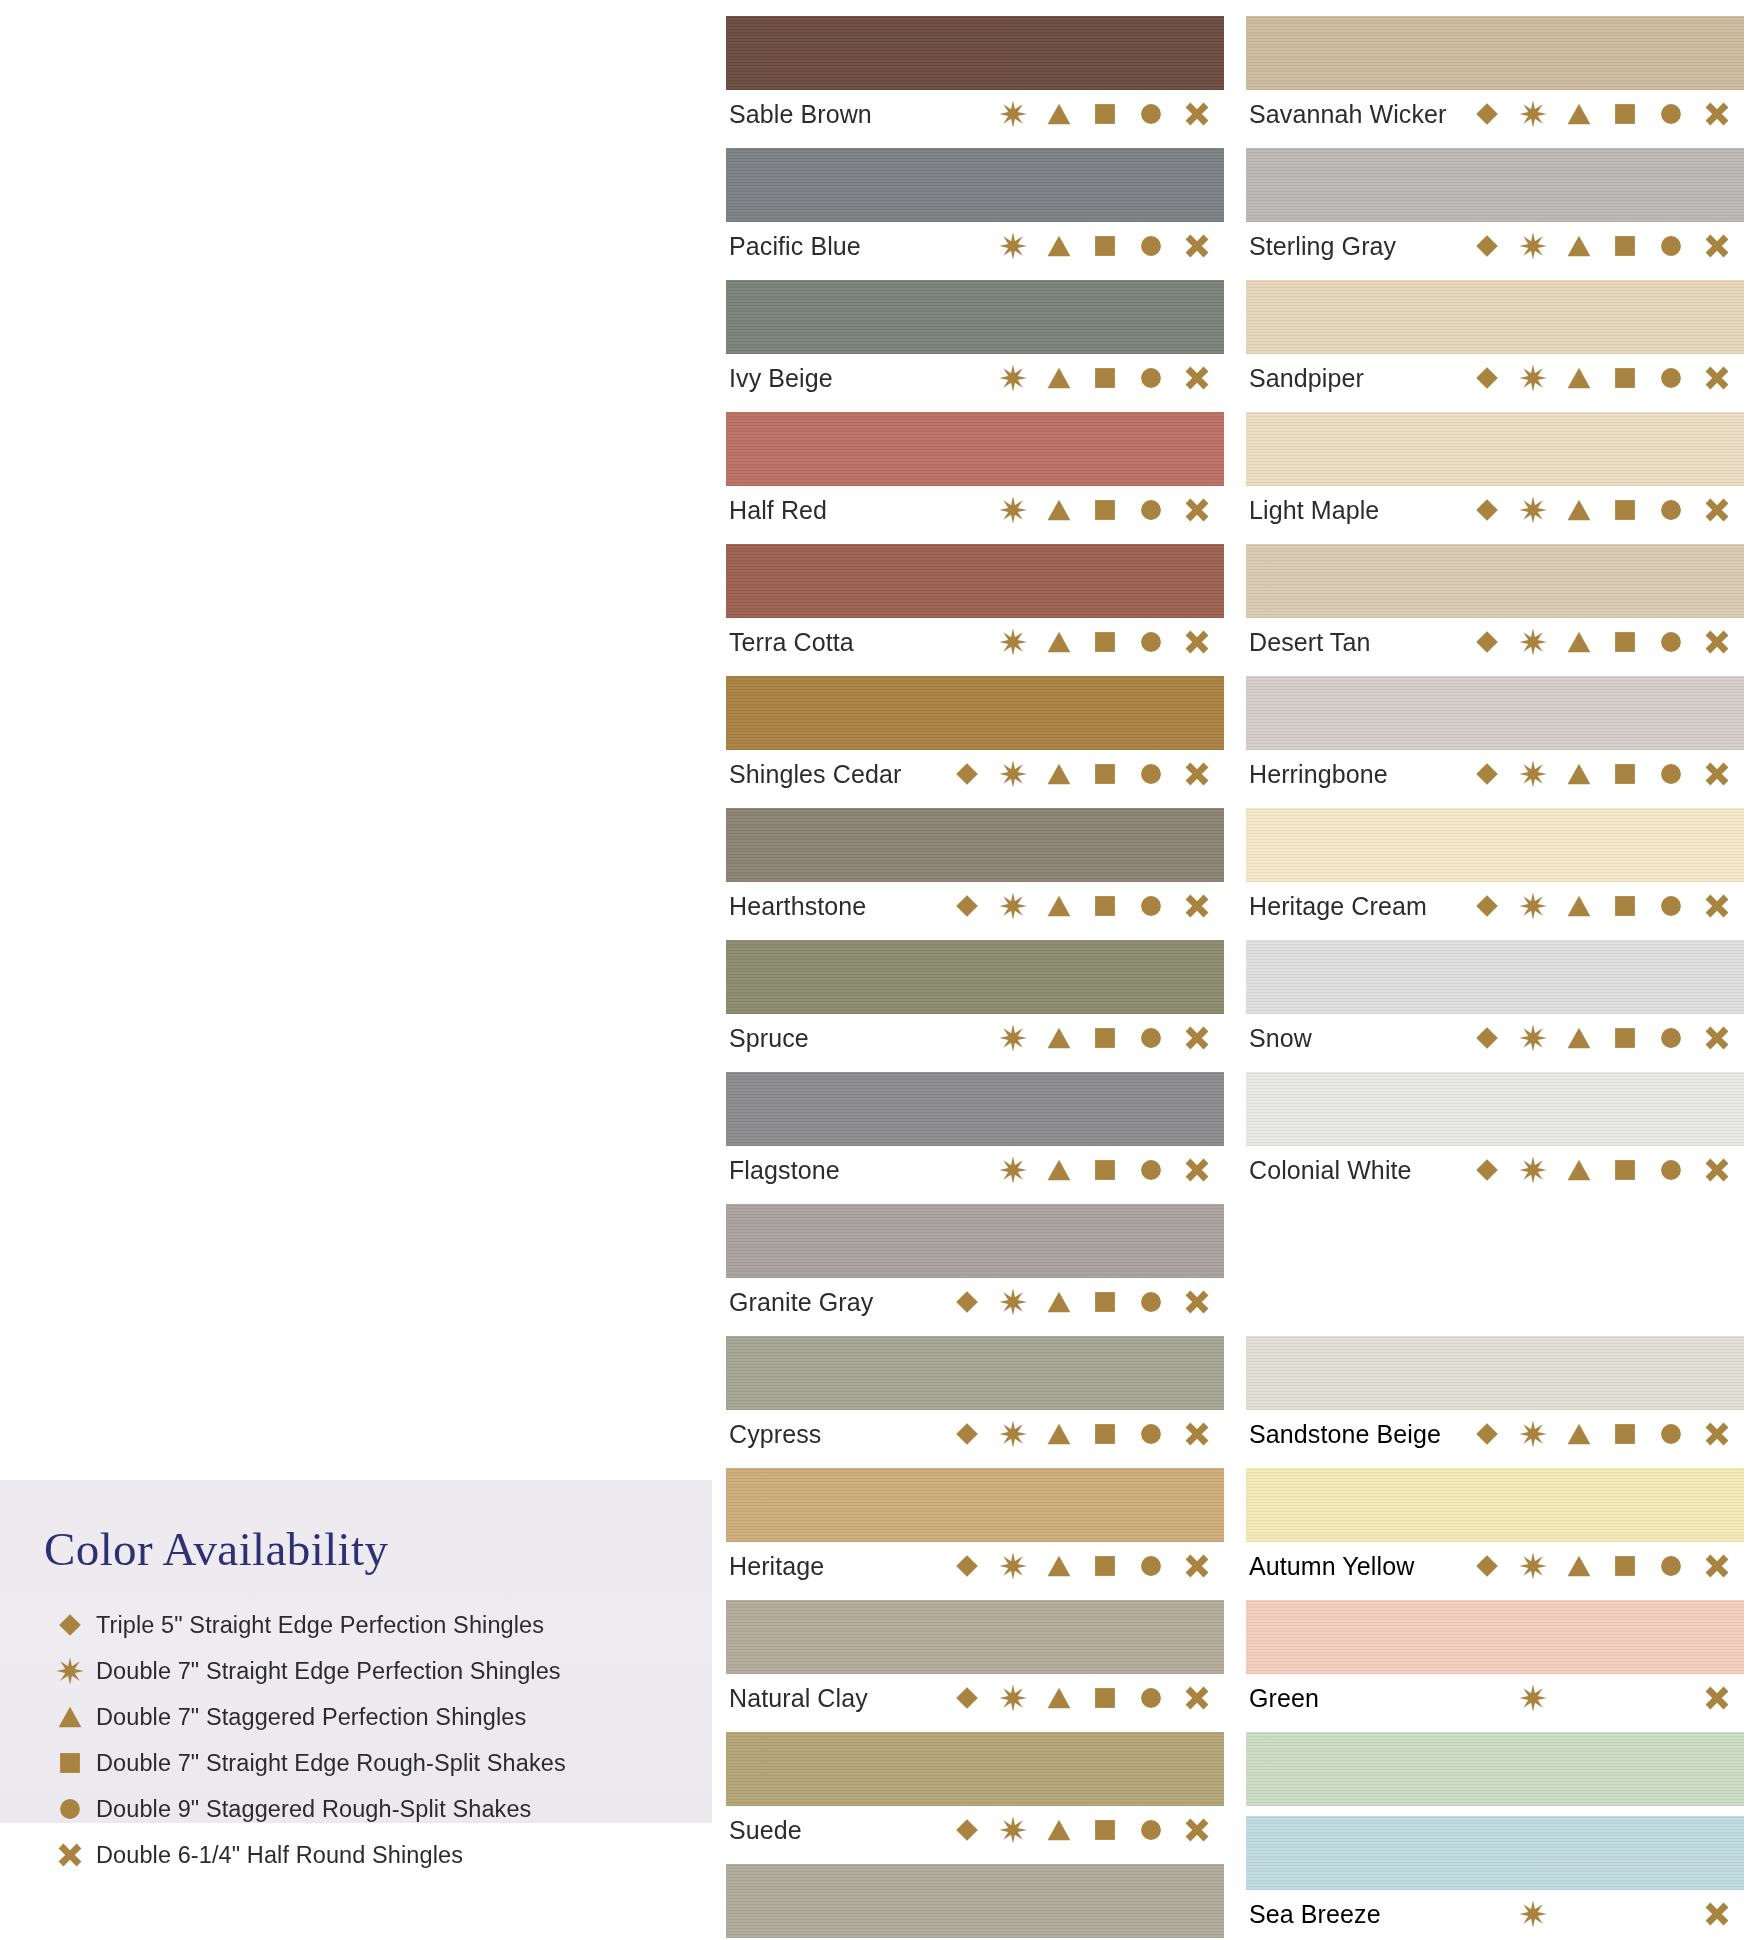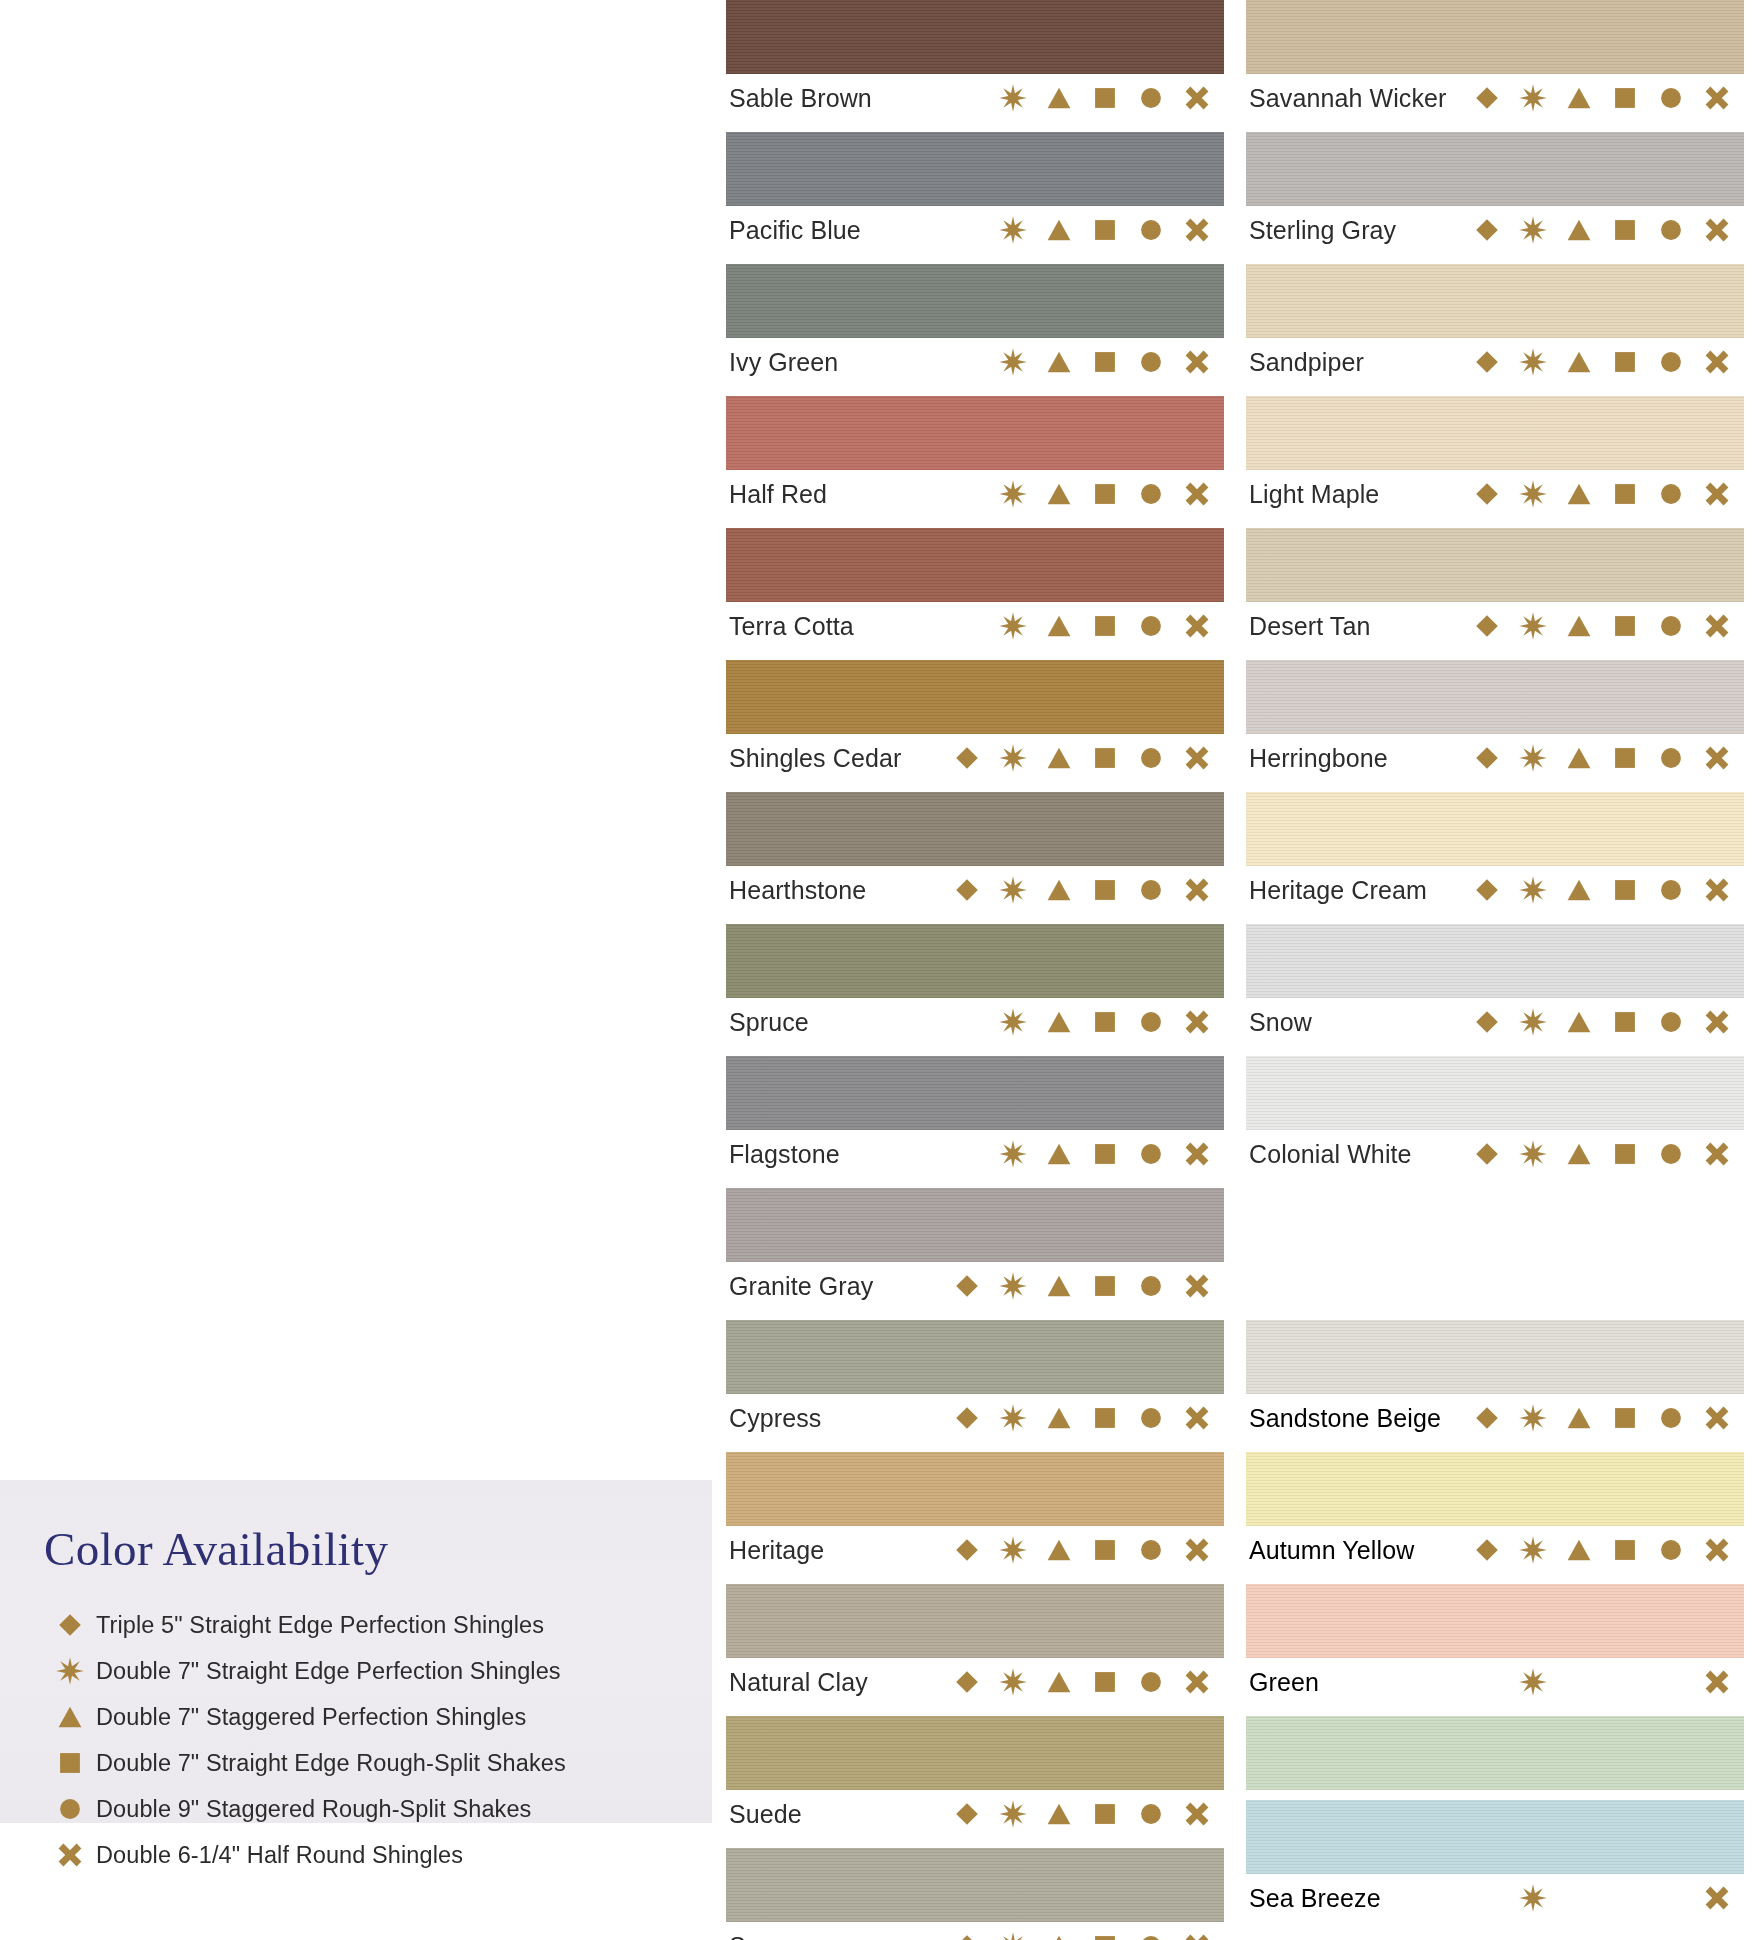--- a/index.html
+++ b/index.html
@@ -60,21 +60,21 @@
     font-size: 23.5px;
     color: #2b2b2b;
     letter-spacing: 0.1px;
     white-space: nowrap;
   }
 
   
   .columns {
     position: absolute;
     left: 712px;
-    top: 0;
+    top: 16px;
     width: 1044px;
     height: 1652px;
     background: #ffffff;
     text-decoration: underline;
   }
   .col {
     position: absolute;
     top: 0;
     width: 498px;
   }
@@ -262,21 +262,21 @@
                   <polygon points="28,12 50,34 72,12 88,28 66,50 88,72 72,88 50,66 28,88 12,72 34,50 12,28" fill="#a98340"></polygon>
                 </svg>
               </span>
             </div>
           </div>
         </div>
         <div class="gap"></div>
         <div class="swatch-block">
           <div class="swatch striped" style="background: rgb(121, 129, 122);"></div>
           <div class="namerow">
-            <span class="cname">Ivy Green</span>
+            <span class="cname">Ivy Beige</span>
             <div class="icons">
               <span class="icell"></span>
               <span class="icell">
                 <svg width="30" height="30" viewBox="0 0 100 100" class="sym">
                   <polygon points="50.0,4.0 56.5,34.3 82.5,17.5 65.7,43.5 96.0,50.0 65.7,56.5 82.5,82.5 56.5,65.7 50.0,96.0 43.5,65.7 17.5,82.5 34.3,56.5 4.0,50.0 34.3,43.5 17.5,17.5 43.5,34.3" fill="#a98340"></polygon>
                 </svg>
               </span>
               <span class="icell">
                 <svg width="30" height="30" viewBox="0 0 100 100" class="sym">
                   <polygon points="50,16 88,84 12,84" fill="#a98340"></polygon>

